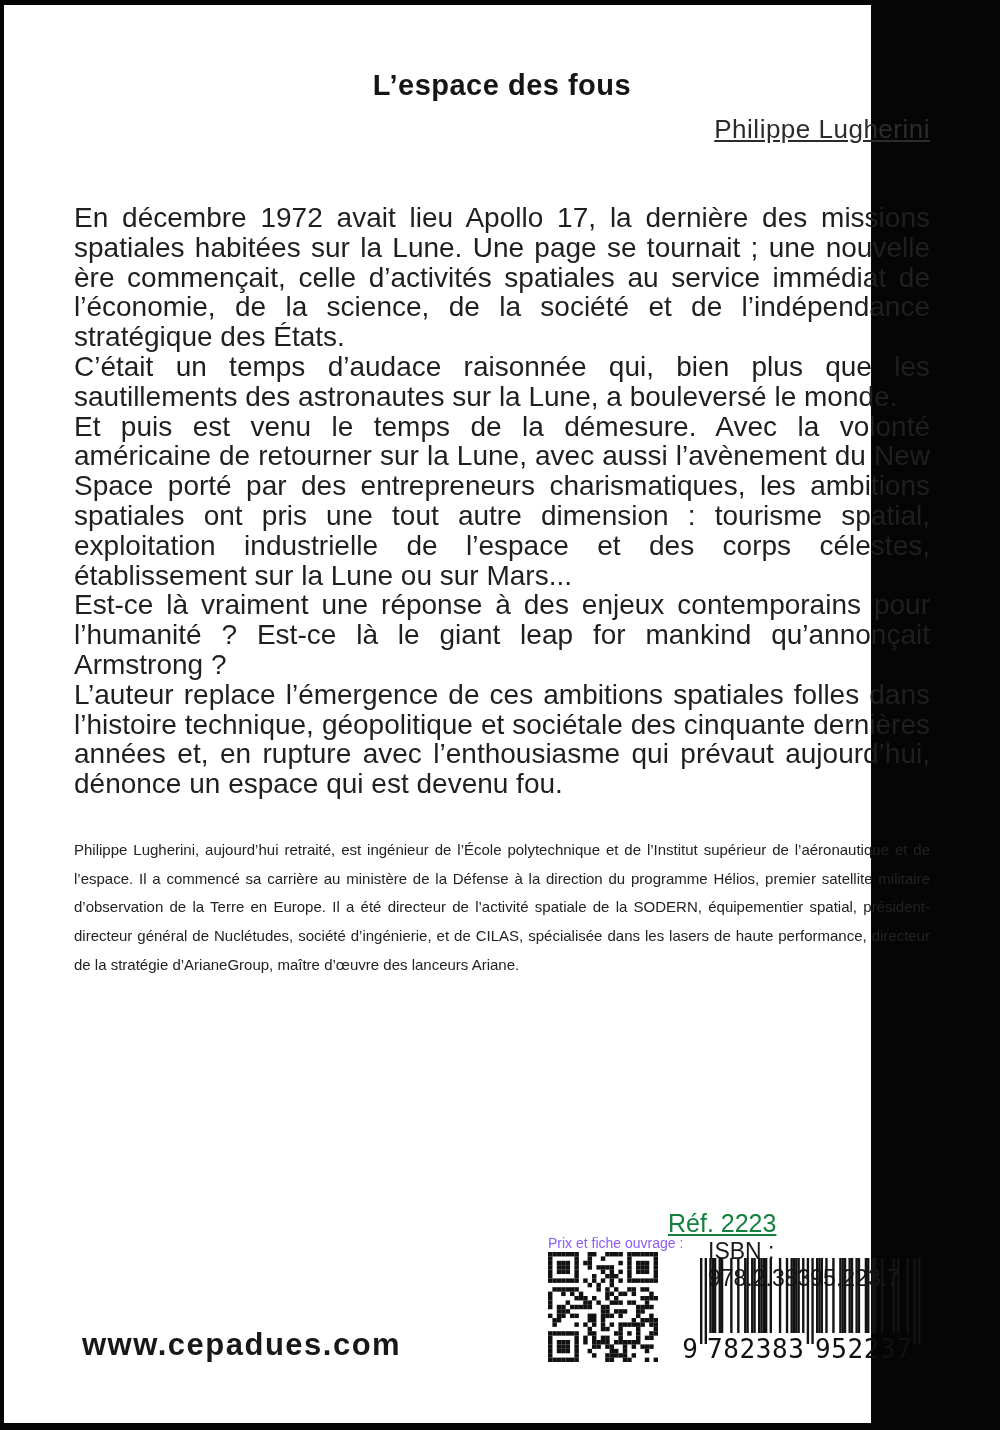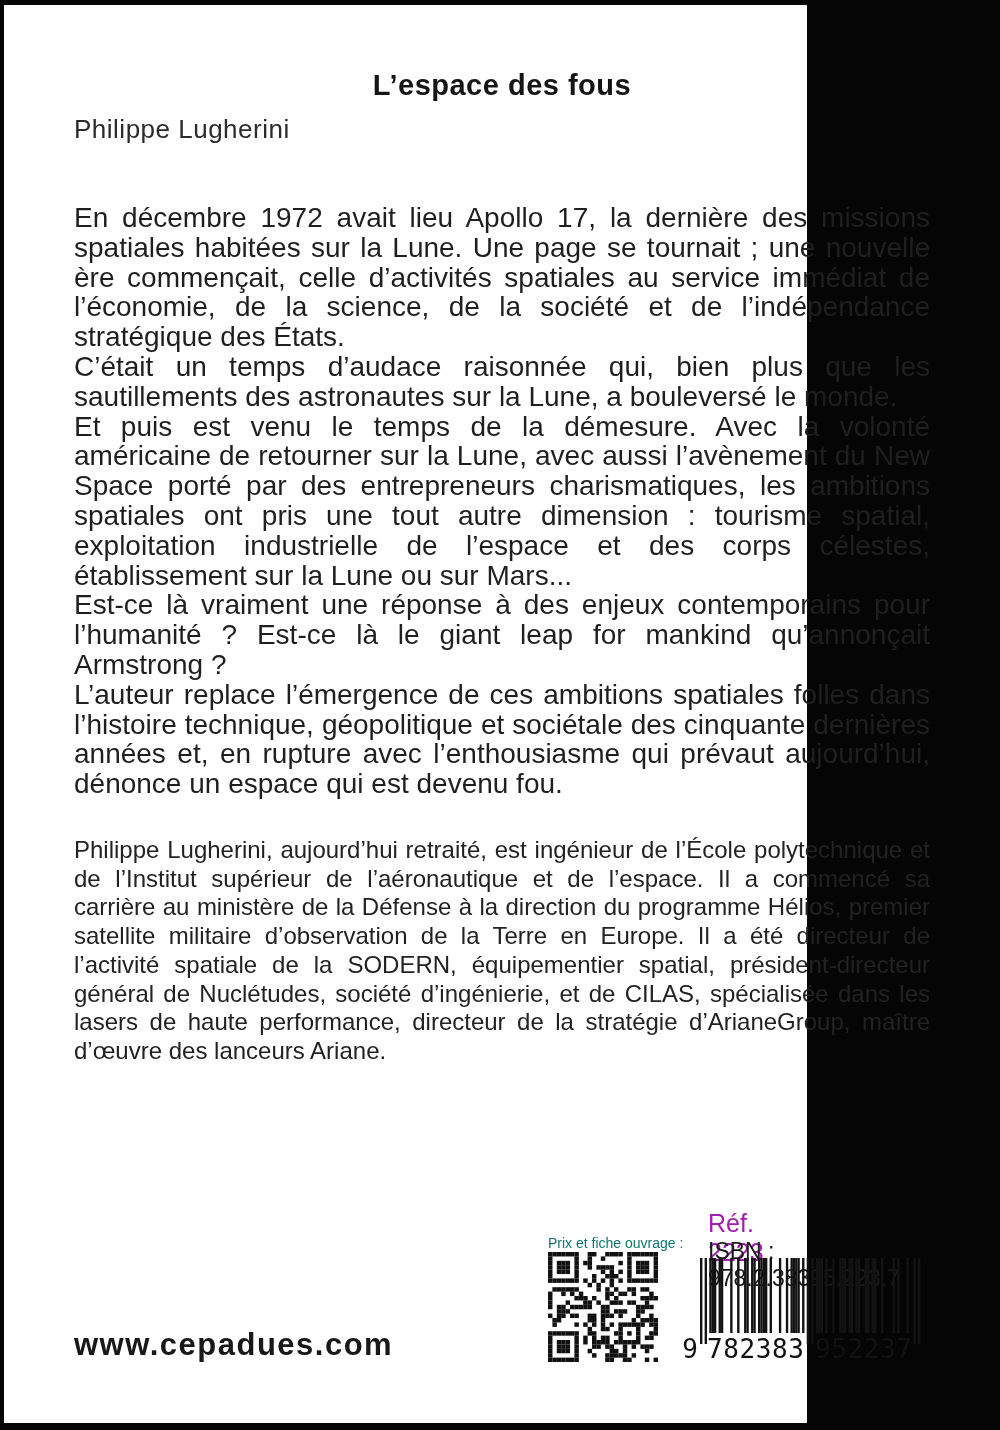--- a/index.html
+++ b/index.html
@@ -2,50 +2,50 @@
 <html><head>
 <meta charset="utf-8">
 <style>
   html,body{margin:0;padding:0;}
   body{
     width:1000px;height:1430px;position:relative;overflow:hidden;
     background:#050505;
     font-family:"Liberation Sans", sans-serif;
   }
   .cover{
-    position:absolute;left:4px;top:5px;width:803px;height:1418px;
+    position:absolute;left:4px;top:5px;width:867px;height:1418px;
     background:#ffffff;color:#1c1c1c;
   }
   .col{position:absolute;left:70px;width:856px;}
   .title{
     top:64px;text-align:center;
     font-size:29px;font-weight:700;letter-spacing:.5px;color:#151515;
   }
   .author{
-    top:109px;text-align:left;
-    font-size:26px;font-weight:400;color:#2b2b2b;letter-spacing:.5px;
+    top:109px;text-align:right;
+    font-size:26px;font-weight:400;color:#2b2b2b;letter-spacing:.5px;text-decoration:underline;
   }
   .synopsis{top:198px;font-size:28px;line-height:29.8px;text-align:justify;hyphens:none;color:#1f1f1f;}
   .synopsis p{margin:0;}
   .it{}
-  .bio{top:831px;font-size:24px;line-height:28.7px;text-align:justify;hyphens:none;color:#222;}
-  .qr-label{position:absolute;left:544px;top:1230px;font-size:14px;color:#0f766e;}
+  .bio{top:831px;font-size:15px;line-height:28.7px;text-align:justify;hyphens:none;color:#222;}
+  .qr-label{position:absolute;left:544px;top:1230px;font-size:14px;color:#8b5cf6;}
   #qr-svg{position:absolute;left:544px;top:1247px;}
-  .ref{position:absolute;left:704px;top:1204px;font-size:25px;color:#a21caf;}
+  .ref{position:absolute;left:664px;top:1204px;font-size:25px;color:#15803d;text-decoration:underline;}
   .isbn{position:absolute;left:704px;top:1233px;font-size:23px;color:#1a1a1a;}
   #barcode-svg{position:absolute;left:696px;top:1253px;}
   .bc-digits{
     position:absolute;top:1331px;
     font-family:"DejaVu Sans Mono", monospace;font-size:26px;line-height:1;color:#111;
   }
   #bc-d1{left:666px;width:28px;text-align:right;}
   #bc-d2{left:703px;width:97px;display:flex;justify-content:space-between;}
   #bc-d3{left:811px;width:97px;display:flex;justify-content:space-between;}
   .website{
-    position:absolute;left:70px;top:1322px;
+    position:absolute;left:78px;top:1322px;
     font-size:31px;font-weight:700;letter-spacing:1.5px;color:#181818;
   }
 </style>
 </head>
 <body>
 
 <div class="cover">
 
   <div class="col title">L’espace des fous</div>
   <div class="col author">Philippe Lugherini</div>

